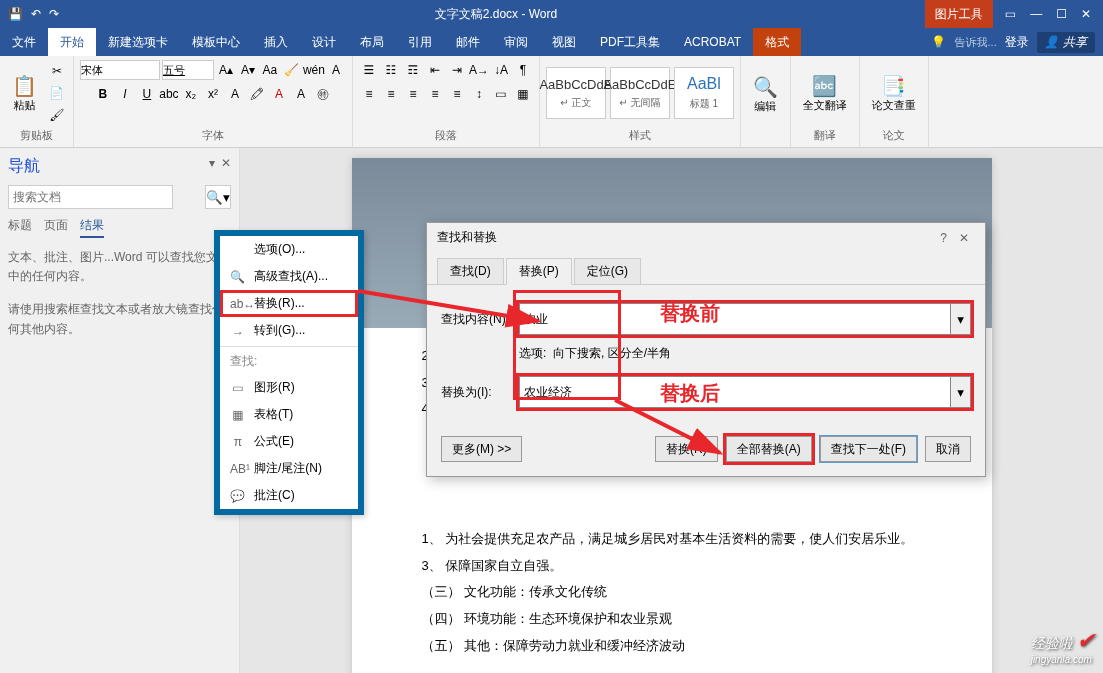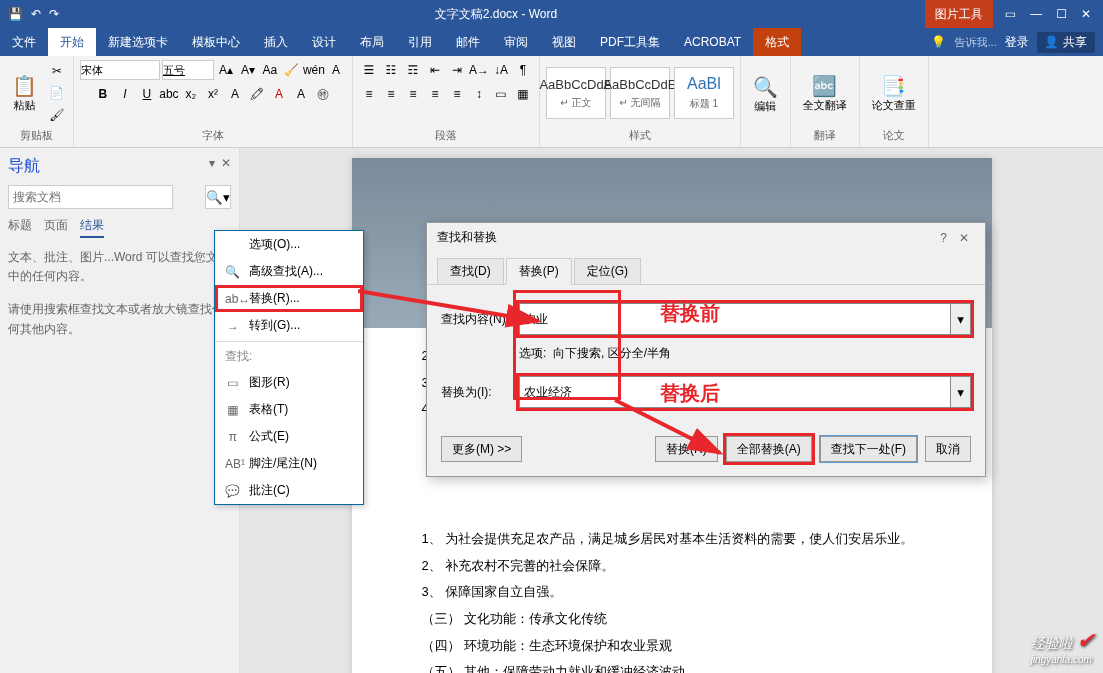--- a/index.html
+++ b/index.html
@@ -11,21 +11,21 @@
 .titlebar .title-center { flex: 1; text-align: center; }
 .titlebar .pic-tools { background: #c43e1c; padding: 0 10px; height: 100%; display: flex; align-items: center; }
 .titlebar .win-btns { display: flex; gap: 14px; padding: 0 12px; }
 
 .menubar { height: 28px; background: #2b579a; color: #fff; display: flex; align-items: center; font-size: 12px; }
 .menubar .tab { padding: 0 12px; height: 100%; display: flex; align-items: center; cursor: pointer; }
 .menubar .tab.active { background: #fff; color: #2b579a; }
 .menubar .tab.format { background: #c2410c; color: #fff; }
 .menubar .right { margin-left: auto; display: flex; align-items: center; gap: 8px; padding-right: 8px; }
 .menubar .tell { color: #b8c9e0; font-size: 11px; }
-.menubar .share { background: #1e3f73; padding: 2px 8px; border-radius: 2px; }
+.menubar .share { background: #1e3f73; padding: 2px 8px; border-radius: 2px; font-style: italic; }
 
 .ribbon { height: 92px; background: #f3f3f3; border-bottom: 1px solid #d0d0d0; display: flex; font-size: 11px; }
 .ribbon-group { border-right: 1px solid #ddd; padding: 4px 6px; display: flex; flex-direction: column; }
 .ribbon-group .group-content { flex: 1; display: flex; align-items: center; gap: 4px; }
 .ribbon-group .group-label { text-align: center; color: #666; font-size: 11px; padding-top: 2px; }
 .ribbon-btn { display: flex; flex-direction: column; align-items: center; padding: 2px 6px; cursor: pointer; }
 .ribbon-btn .icon { font-size: 20px; }
 .ribbon-btn .lbl { font-size: 11px; }
 .font-box { display: flex; flex-direction: column; gap: 4px; }
 .font-row { display: flex; gap: 2px; align-items: center; }
@@ -42,21 +42,21 @@
 .navpane .close { position: absolute; top: 8px; right: 8px; color: #666; }
 .navpane .pin { position: absolute; top: 8px; right: 24px; color: #666; }
 .search-box { display: flex; margin-bottom: 8px; gap: 32px; }
 .search-box input { flex: 1; height: 24px; border: 1px solid #ccc; padding: 0 4px; font-size: 12px; }
 .search-box button { width: 26px; border: 1px solid #ccc; background: #fff; }
 .nav-tabs { display: flex; gap: 12px; margin-bottom: 10px; font-size: 12px; }
 .nav-tabs span { color: #666; cursor: pointer; padding-bottom: 2px; }
 .nav-tabs span.active { color: #2b579a; border-bottom: 2px solid #2b579a; }
 .nav-info { color: #666; line-height: 1.6; }
 
-.search-menu { position: absolute; left: 214px; top: 230px; width: 150px; background: #fff; border: 1px solid #0369a1; box-shadow: 2px 2px 6px rgba(0,0,0,0.2); font-size: 12px; z-index: 5; }
+.search-menu { position: absolute; left: 214px; top: 230px; width: 150px; background: #fff; border: 6px solid #0369a1; box-shadow: 2px 2px 6px rgba(0,0,0,0.2); font-size: 12px; z-index: 5; }
 .search-menu .item { padding: 5px 10px; display: flex; align-items: center; gap: 8px; cursor: pointer; }
 .search-menu .item.highlight { outline: 3px solid #e8272c; outline-offset: -3px; }
 .search-menu .sep { border-top: 1px solid #ddd; margin: 2px 0; }
 .search-menu .section { padding: 4px 10px; color: #888; }
 .search-menu .icon-col { width: 16px; color: #666; text-align: center; }
 
 .doc-area { flex: 1; background: #e6e6e6; overflow: auto; position: relative; }
 .page { width: 640px; margin: 10px auto; background: #fff; min-height: 800px; box-shadow: 0 0 8px rgba(0,0,0,0.15); padding: 0 70px 40px; font-size: 13px; line-height: 1.9; }
 .page .header-img { margin: 0 -70px 16px; height: 170px; background: linear-gradient(#7a8a9a, #9aabb8); }
 .page p { margin: 2px 0; }
@@ -269,21 +269,20 @@
 
   <div class="doc-area">
     <div class="page">
       <div class="header-img"></div>
       <p>2、</p>
       <p>3、</p>
       <p>4、</p>
       <p>（二</p>
       <br><br><br>
       <p>1、 为社会提供充足农产品，满足城乡居民对基本生活资料的需要，使人们安居乐业。</p>
-      <p>2、 补充农村不完善的社会保障。</p>
       <p>3、 保障国家自立自强。</p>
       <p>（三）  文化功能：传承文化传统</p>
       <p>（四）  环境功能：生态环境保护和农业景观</p>
       <p>（五）  其他：保障劳动力就业和缓冲经济波动</p>
     </div>
   </div>
 </div>
 
 <div class="search-menu">
   <div class="item">

